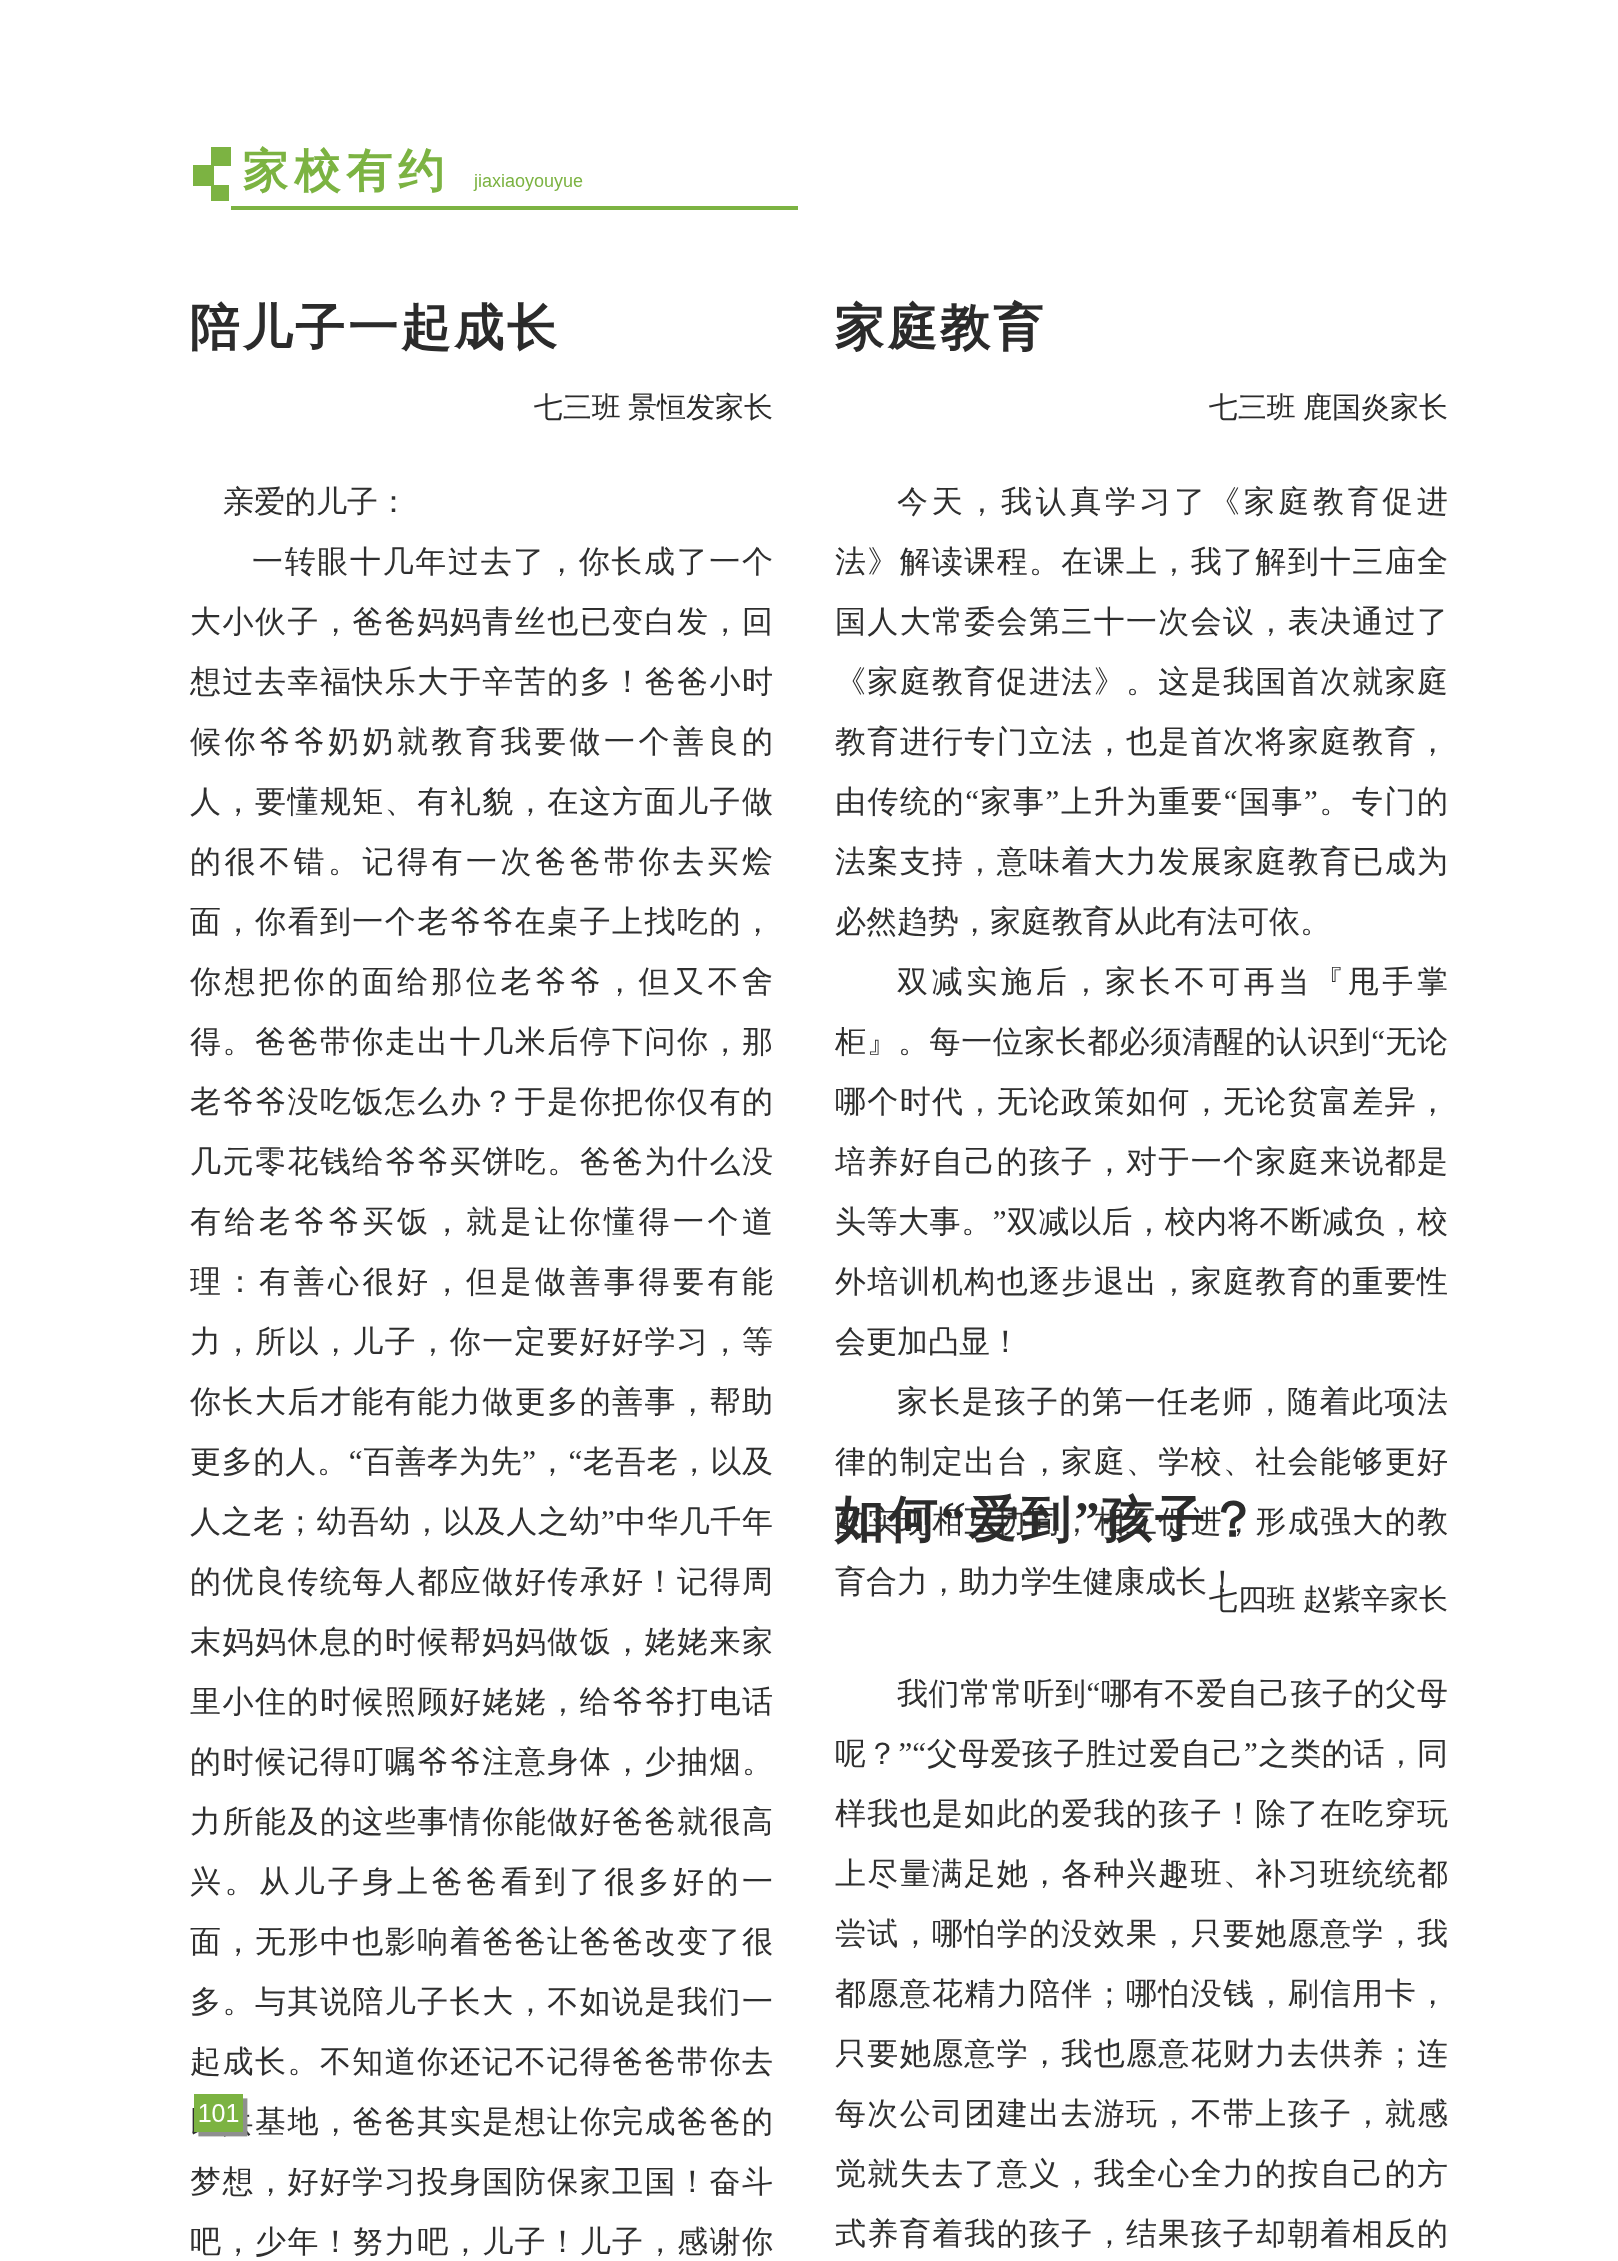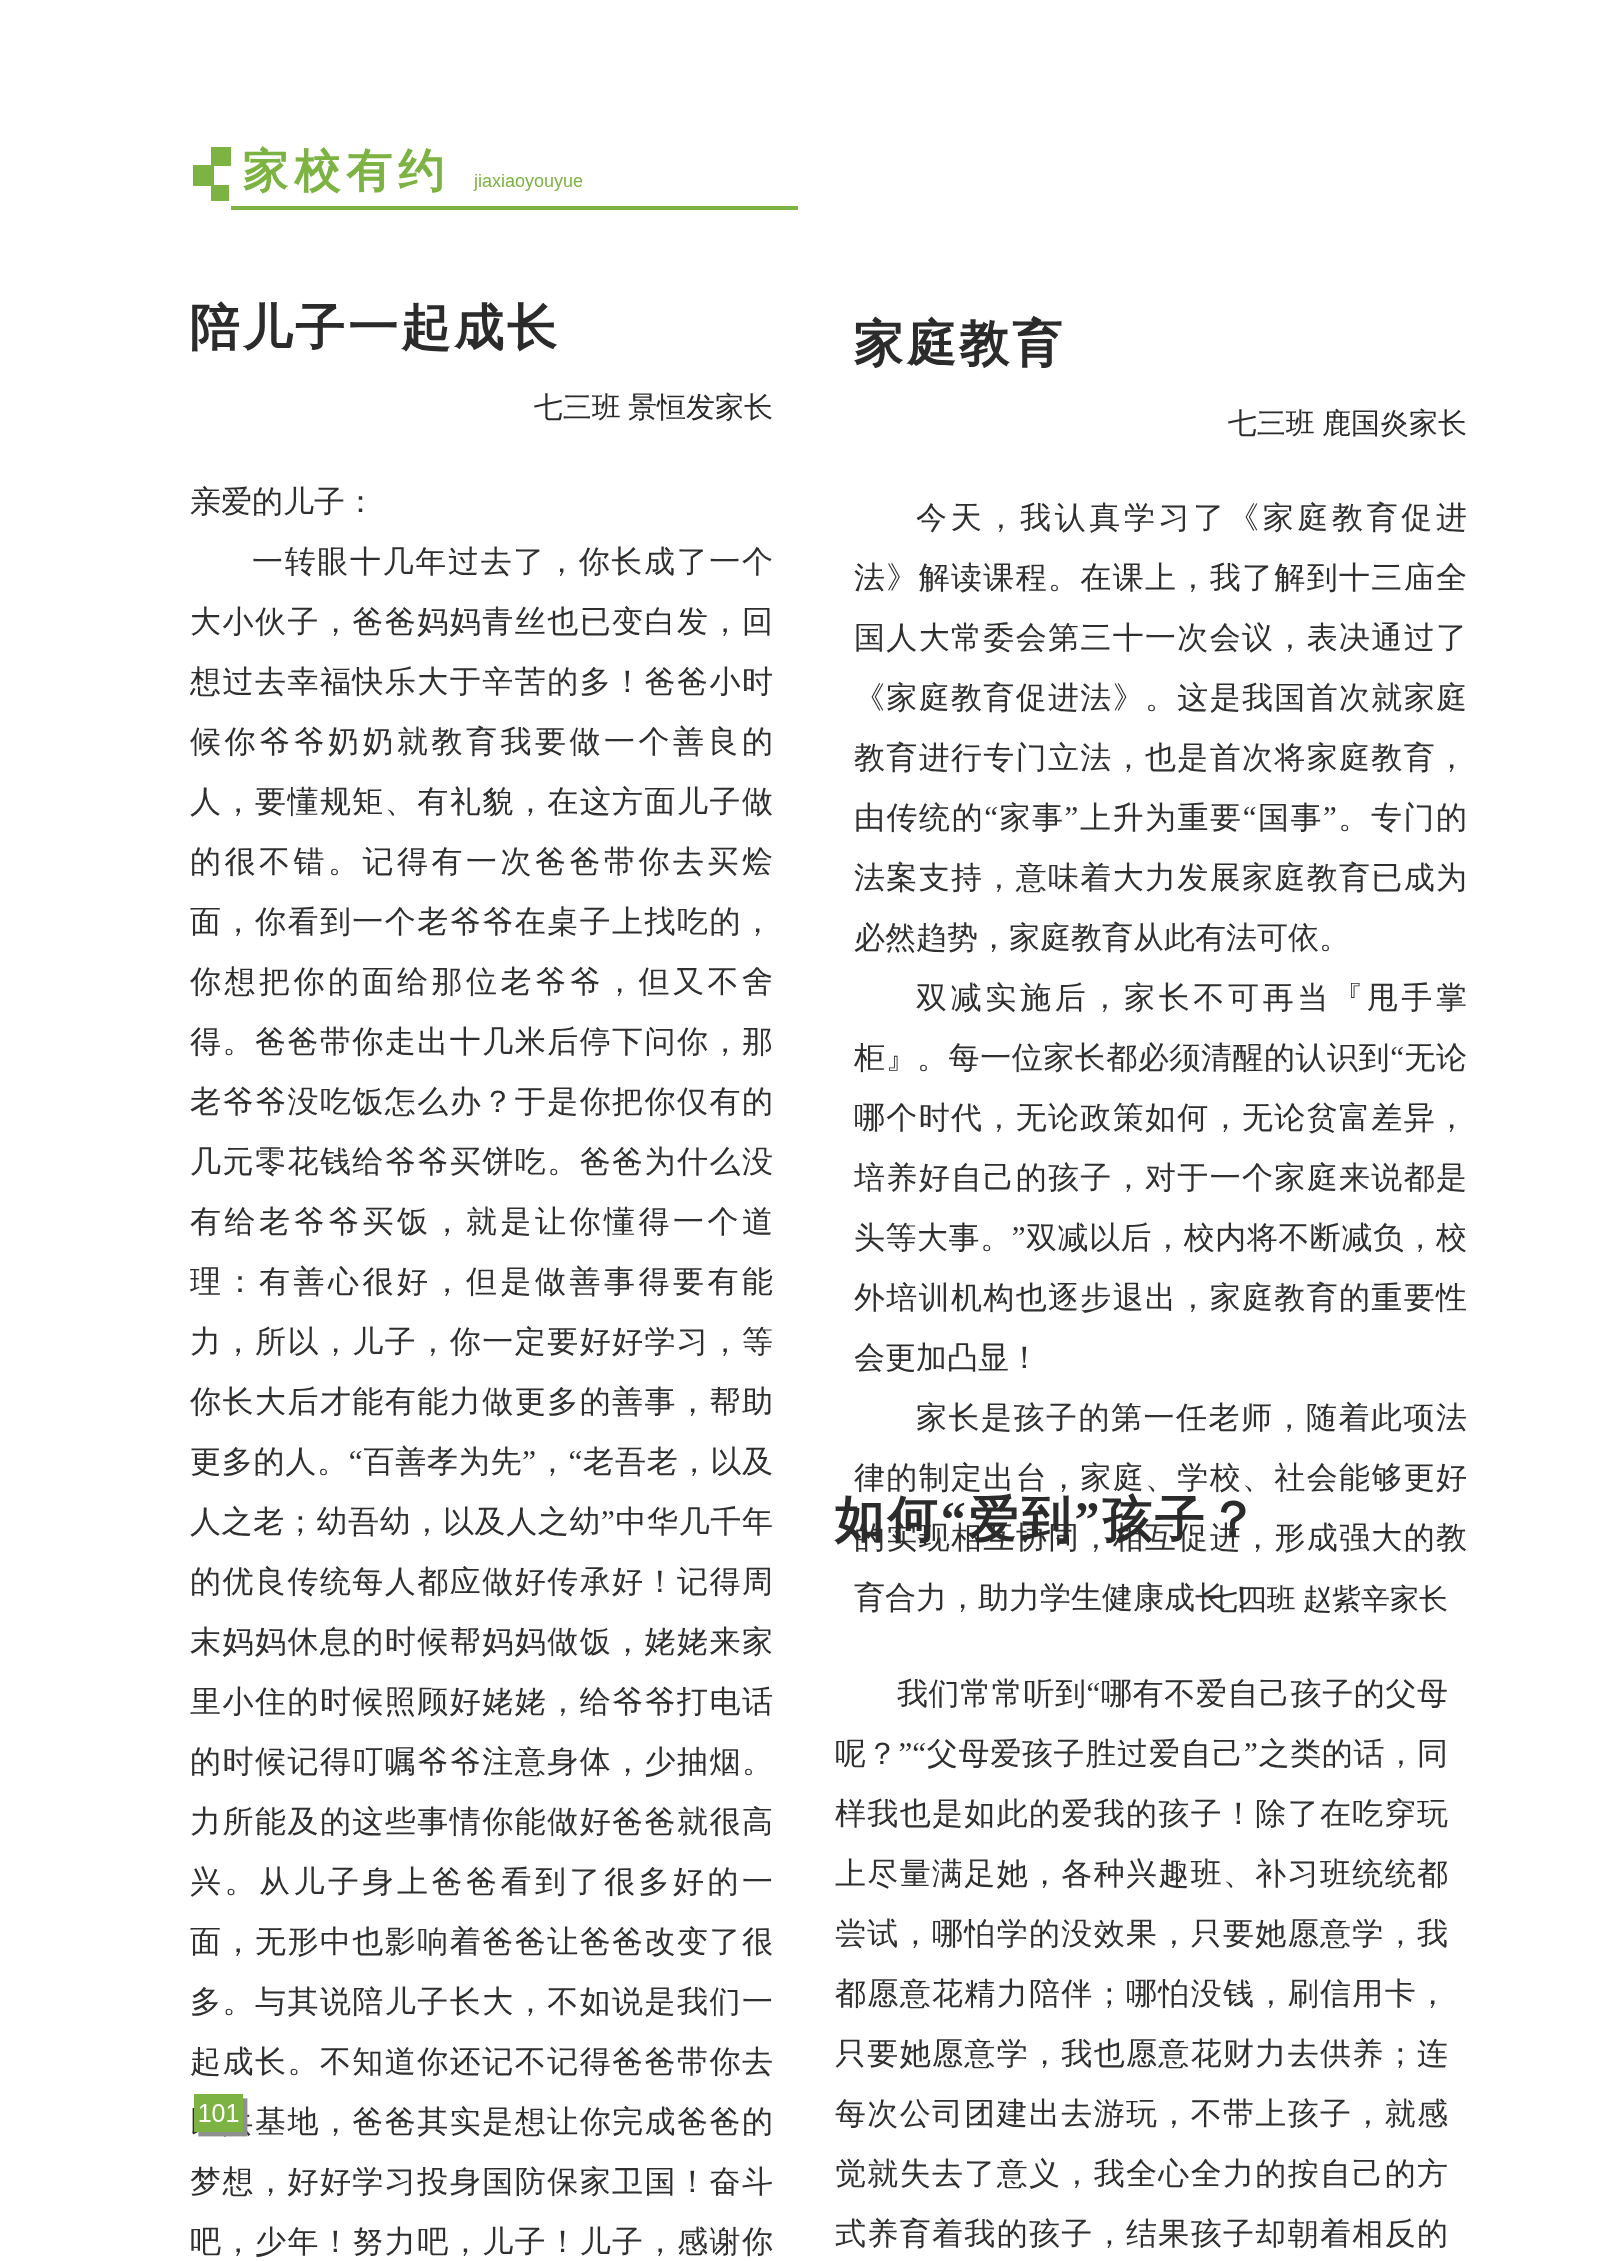--- a/index.html
+++ b/index.html
@@ -19,32 +19,32 @@
     font-weight:bold;color:#7cb342;letter-spacing:5.9px;white-space:nowrap;
   }
   .brand-py{
     position:absolute;left:281px;top:20.6px;font-size:18px;line-height:32px;
     color:#7cb342;font-family:"Liberation Sans","DejaVu Sans",sans-serif;white-space:nowrap;
   }
   .brand-rule{position:absolute;left:38px;top:62px;width:567px;height:4.4px;background:#7cb342;}
   
   .col{position:absolute;}
   .col-left{left:190px;top:293px;width:583px;}
-  .col-right{left:835px;top:309px;width:613px;margin-left:19px;}
+  .col-right{left:835px;top:293px;width:613px;}
   .col-right2{left:835px;top:1485px;width:613px;}
   .article-title{
     font-size:50px;line-height:68px;font-weight:bold;text-align:left;
     letter-spacing:2.9px;margin:0 0 25px 0;color:#2b2b2b;
   }
   .byline{font-size:29px;line-height:43px;text-align:right;margin:0 0 43px 0;color:#2b2b2b;}
   .body p{
     font-size:31px;line-height:60px;margin:0;text-align:justify;
     text-indent:2em;color:#2f2f2f;
   }
-  .body p.no-indent{text-indent:0;}
+  .body p.no-indent{text-indent:0;margin-left:33px;}
   
   .pagenum{
     position:absolute;left:194px;top:2094px;width:49px;height:38px;background:#7cb342;
     box-shadow:4.4px 4.4px 0 #8f8f8f;color:#ffffff;font-size:25px;
     font-family:"Liberation Sans","DejaVu Sans",sans-serif;
     display:flex;align-items:center;justify-content:center;
   }
 </style>
 </head>
 <body>

